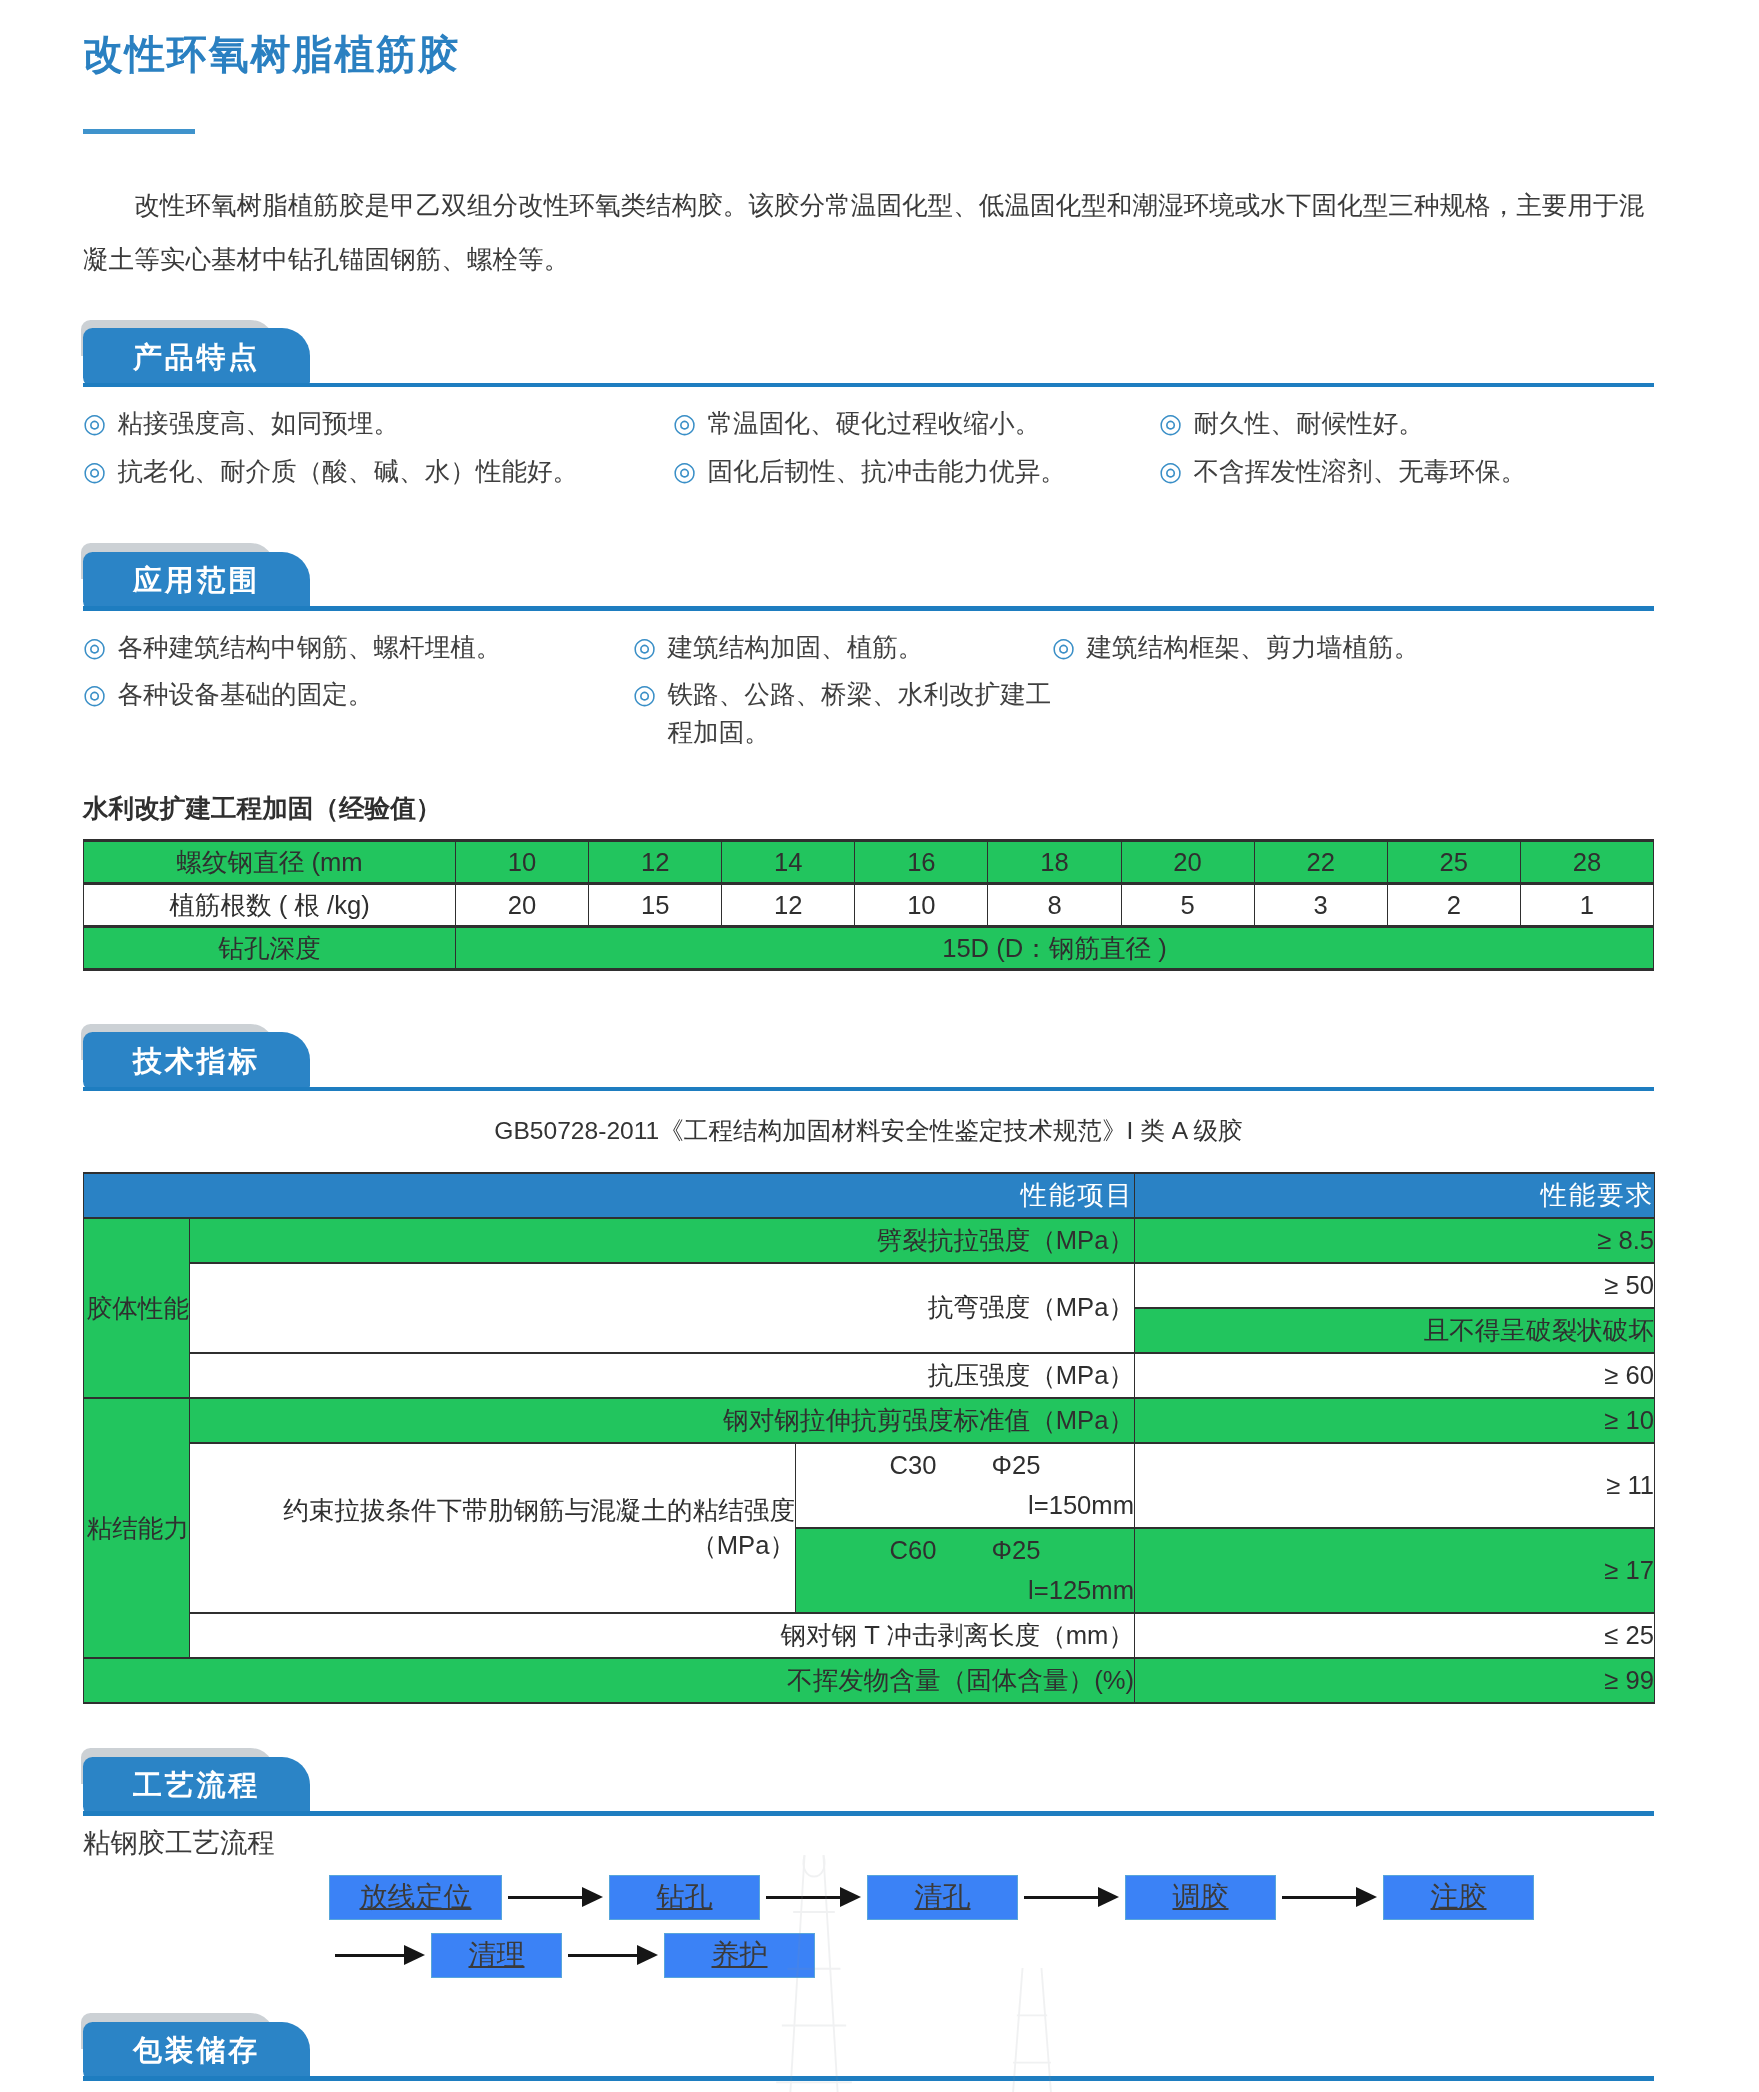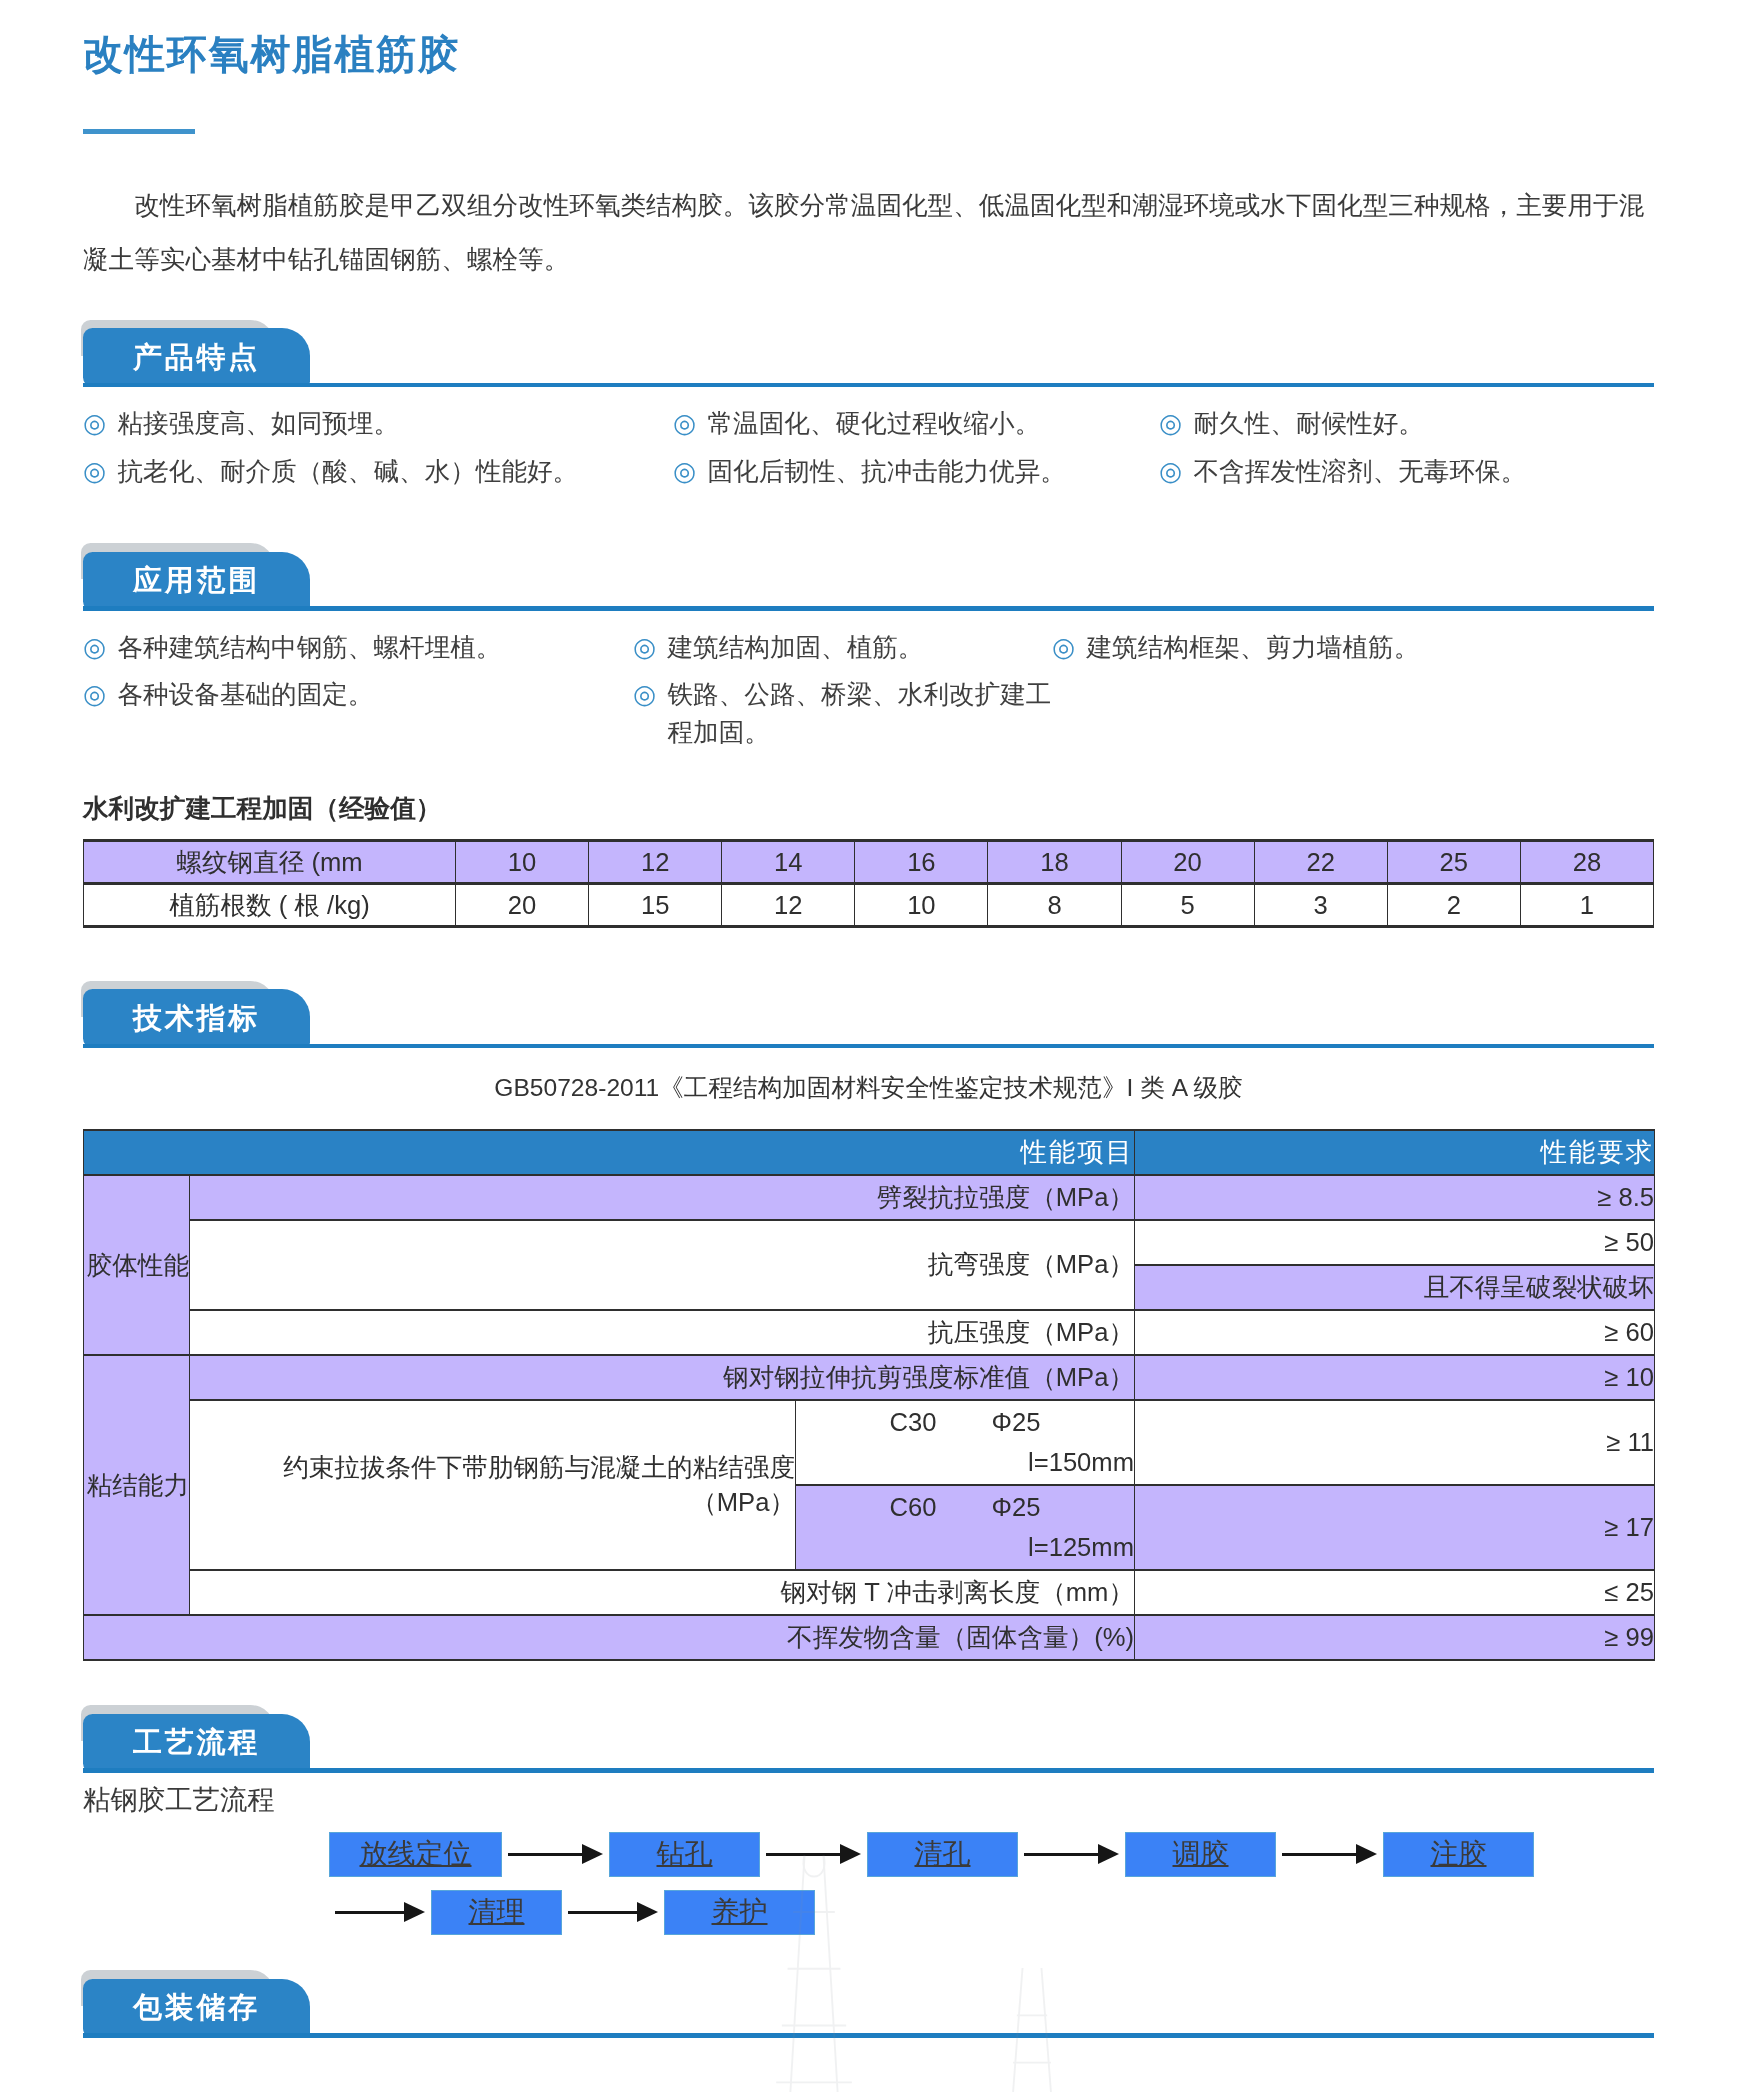--- a/index.html
+++ b/index.html
@@ -33,21 +33,21 @@
   .bullseye { color:#3a8fc7; margin-right:11.4px; font-size:26.5px; line-height:38px; }
 
   .table-caption { margin-top:40px; font-size:25.6px; font-weight:bold; color:#2f2f2f; }
 
   
   table { border-collapse:collapse; }
   .tbl1 { margin-top:13.2px; width:1571px; table-layout:fixed; font-size:25.6px; color:#2f2f2f; }
   .tbl1 td { border:1.9px solid #2f2f2f; border-top-width:3.8px; border-bottom-width:3.8px;
              text-align:center; height:43px; }
   .tbl1 .lbl { width:372px; }
-  .g { background:#c4b5fd;margin-left:40px; }
+  .g { background:#22c55e;margin-left:40px; }
   .w { background:#ffffff; }
 
   
   .std-note { margin-top:23px; text-align:center; font-size:24.6px; color:#333333; }
   .tbl2 { margin-top:24.6px; width:1571px; table-layout:fixed; font-size:25.6px; color:#2f2f2f; }
   .tbl2 th, .tbl2 td { border:1.9px solid #2f2f2f; border-top-width:2.8px; border-bottom-width:2.8px;
                        text-align:right; vertical-align:middle; font-weight:normal; }
   .tbl2 tr { height:45px; }
   .tbl2 tr.tall { height:85px; }
   .tbl2 .hdr th { background:#2a82c5; color:#ffffff; font-size:26.5px; height:45px; letter-spacing:1.9px; }
@@ -168,20 +168,24 @@
       <td class="w">20</td>
       <td class="w">15</td>
       <td class="w">12</td>
       <td class="w">10</td>
       <td class="w">8</td>
       <td class="w">5</td>
       <td class="w">3</td>
       <td class="w">2</td>
       <td class="w">1</td>
     </tr>
+    <tr>
+      <td class="lbl g">钻孔深度</td>
+      <td class="g" colspan="9">15D (D：钢筋直径 )</td>
+    </tr>
   </tbody>
     </table>
 
   <div class="section-header mt-tech">
     <div class="tab-shadow"></div>
     <div class="tab">
       <span>技术指标</span>
     </div>
   </div>
   <div class="std-note">GB50728-2011《工程结构加固材料安全性鉴定技术规范》I 类 A 级胶</div>

